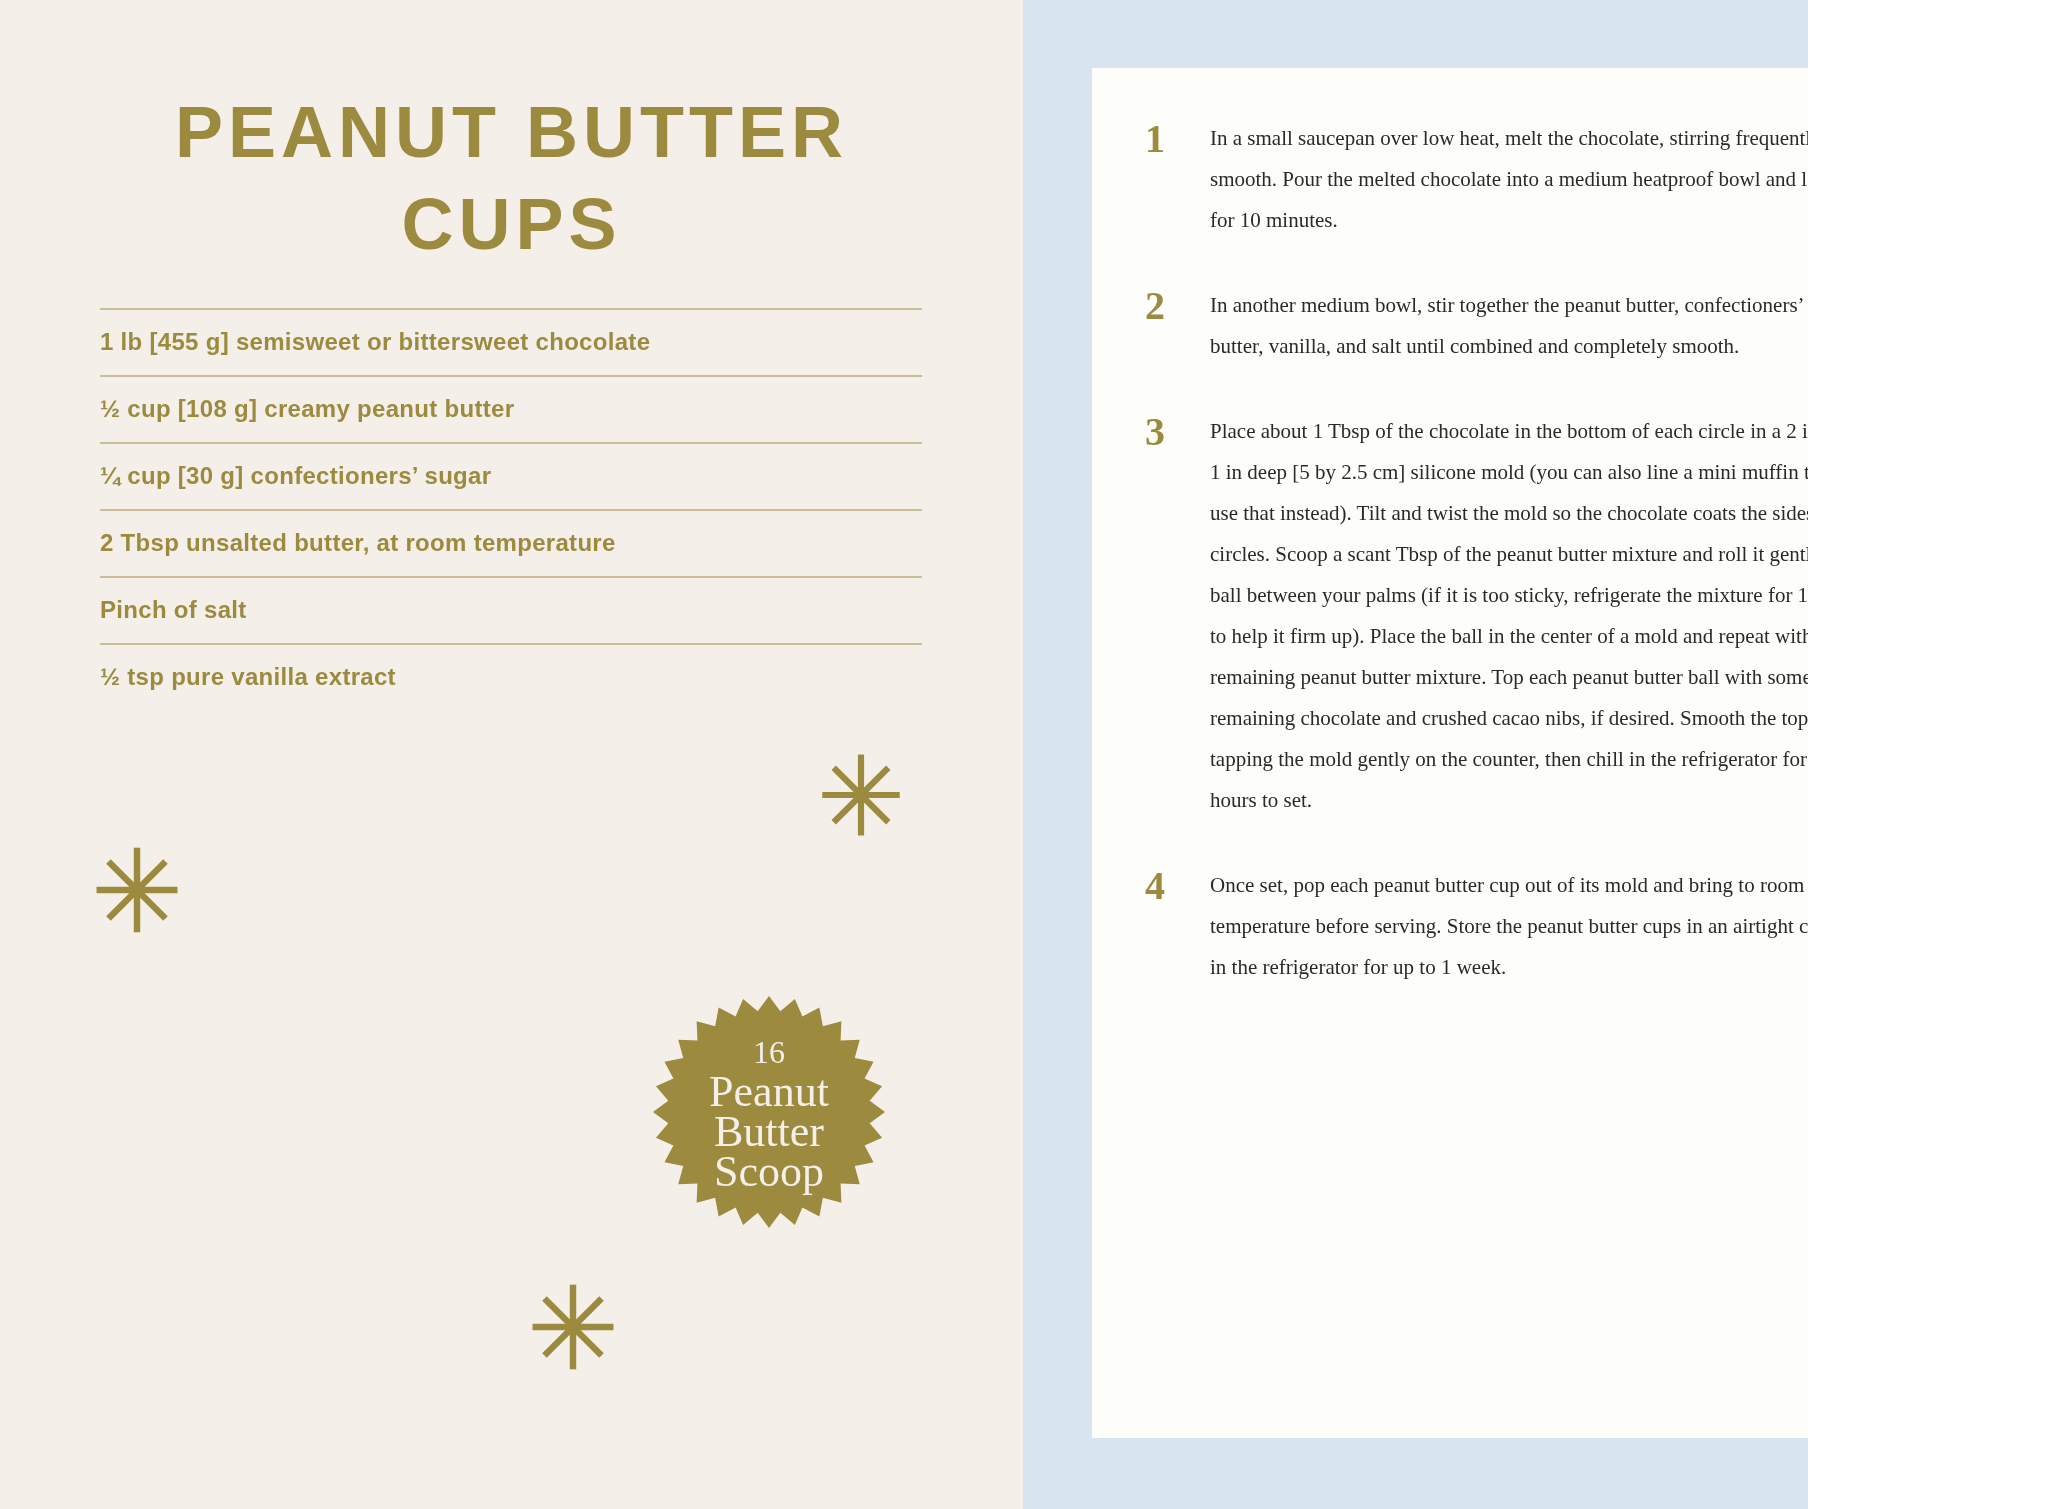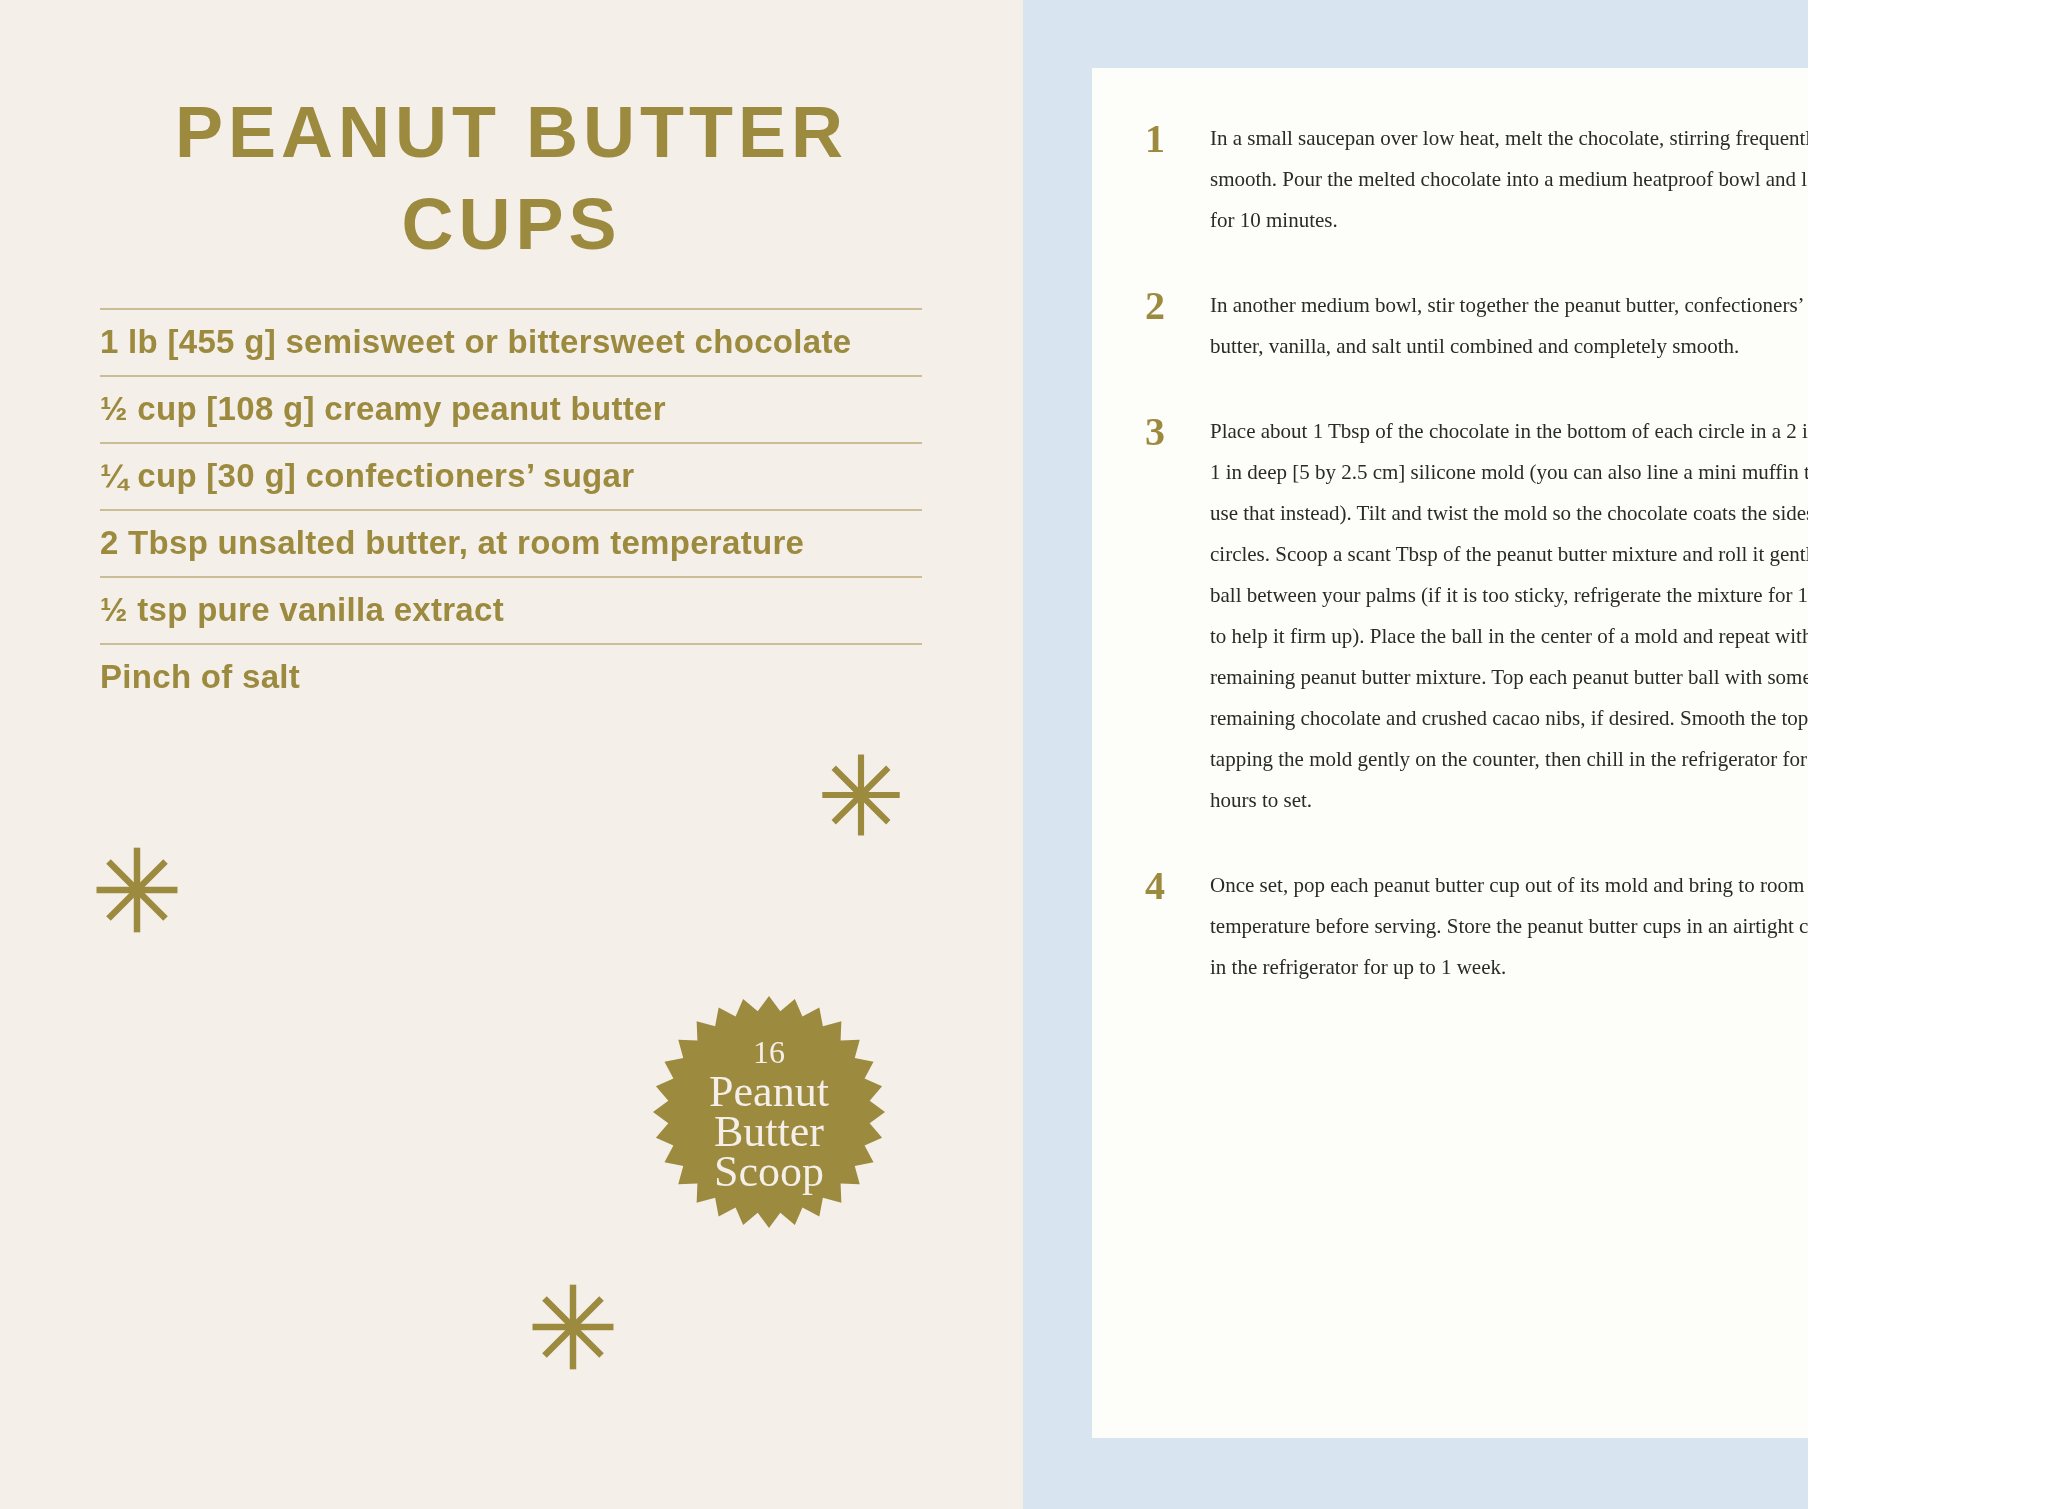--- a/index.html
+++ b/index.html
@@ -36,21 +36,21 @@
   .ingredients-list{
     list-style:none;
     margin:38px 100px 0;
     width:822px;
   }
   .ingredients-list li{
     border-top:2px solid var(--rule,#cbbd96);
     padding:14px 0 15px;
     color:var(--gold,#9c8a3f);
     font-weight:700;
-    font-size:33px;
+    font-size:24px;
     line-height:36px;
     letter-spacing:0.3px;
   }
   .sparkle{position:absolute;}
   .sparkle svg{display:block;}
   .sparkle-1{left:91px;top:844px;}
   .sparkle-2{left:817px;top:751px;}
   .sparkle-3{left:527px;top:1281px;}
   .yield-badge{
     position:absolute;
@@ -112,22 +112,22 @@
 
   <section class="left-panel">
 
     <h1 class="recipe-title">PEANUT BUTTER CUPS</h1>
 
     <ul class="ingredients-list">
       <li>1 lb [455 g] semisweet or bittersweet chocolate</li>
       <li>½ cup [108 g] creamy peanut butter</li>
       <li>¼ cup [30 g] confectioners’ sugar</li>
       <li>2 Tbsp unsalted butter, at room temperature</li>
+      <li>Pinch of salt</li>
       <li>½ tsp pure vanilla extract</li>
-      <li>Pinch of salt</li>
     </ul>
 
     <span class="sparkle sparkle-1">
       <svg width="92" height="92" viewBox="-50 -50 100 100" aria-hidden="true">
         <g stroke="#9c8a3f" stroke-width="7">
           <line x1="0" y1="-46" x2="0" y2="46"></line>
           <line x1="-44" y1="0" x2="44" y2="0"></line>
           <line x1="-31" y1="-31" x2="31" y2="31"></line>
           <line x1="-31" y1="31" x2="31" y2="-31"></line>
         </g>

